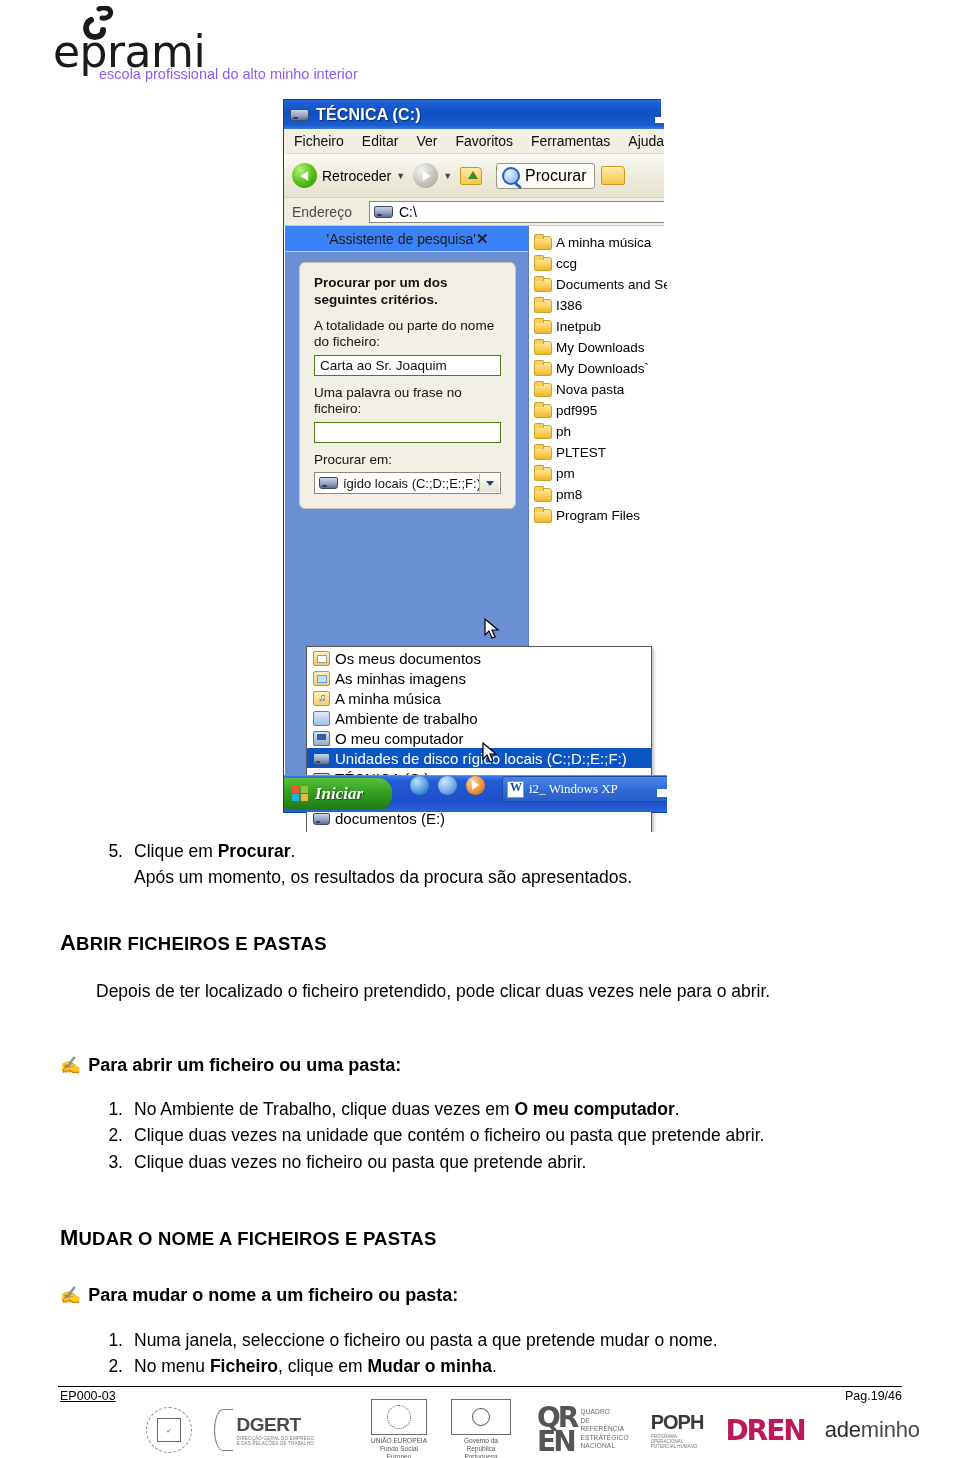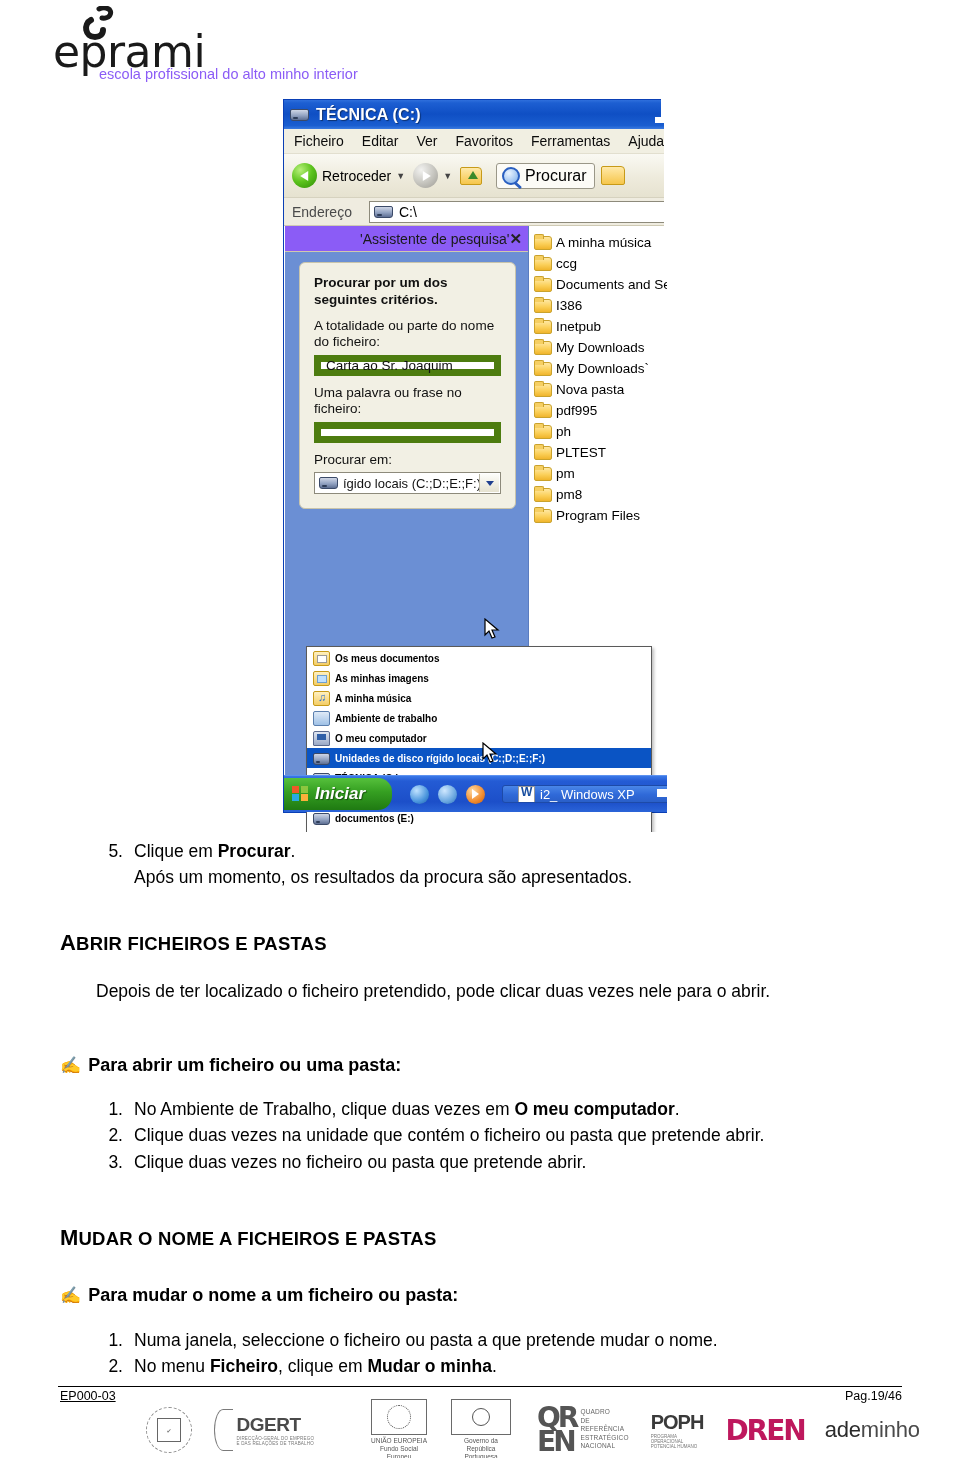--- a/index.html
+++ b/index.html
@@ -198,41 +198,41 @@
     background: #ffffff;
   }
   #search-pane {
     position: absolute; left: 1px; top: 0;
     width: 244px; bottom: 0;
     background: #6b8fd4;
     border-right: 1px solid #5a7cc0;
     box-sizing: border-box;
   }
   #search-pane-head {
-    height: 26px; background: #8b5cf6;
-    display: flex; align-items: center; justify-content: flex-end;
+    height: 26px; background: #3b82f6;
+    display: flex; align-items: center; justify-content: center;
     padding: 0 6px 0 8px; box-sizing: border-box;
     font-size: 14px; color: #1a1a1a;
     border-bottom: 1px solid #cfc9ae;
   }
   #search-pane-head .close-x { font-size: 15px; color: #222; font-weight: bold; }
   #search-card {
     position: absolute; left: 14px; top: 36px; right: 12px;
     background: #f2f0e4;
     border: 1px solid #c9c4ab;
     border-radius: 6px;
     padding: 12px 14px 14px 14px;
     box-sizing: border-box;
     font-size: 13.5px;
     color: #111;
   }
   #search-card .crit-title { font-weight: bold; line-height: 1.25; margin-bottom: 9px; }
   #search-card .field-label { line-height: 1.22; margin-bottom: 4px; }
   .txt-input {
-    height: 21px; background: #ffffff; border: 7px solid #4d7c0f;
+    height: 21px; background: #ffffff; border: 1px solid #4d7c0f;
     display: flex; align-items: center; padding-left: 5px; box-sizing: border-box;
     margin-bottom: 9px; font-size: 13.5px;
   }
   .combo {
     height: 22px; background: #ffffff; border: 1px solid #8d8a7b;
     display: flex; align-items: center; padding-left: 4px; box-sizing: border-box;
     font-size: 13px; position: relative; overflow: hidden;
   }
   .combo .combo-text { margin-left: 5px; white-space: nowrap; }
   .combo-arrow {
@@ -268,25 +268,24 @@
   #bg-text { position: absolute; left: 322px; top: 519px; font-size: 13px; color: #222; line-height: 21px; }
 
   
   #dropdown {
     position: absolute;
     left: 22px; top: 420px;
     width: 346px;
     background: #ffffff;
     border: 1px solid #5a5a5a;
     box-shadow: 2px 2px 3px rgba(0,0,0,.25);
-    font-size: 10px;
+    font-size: 15px;
     z-index: 40;
     padding: 1px 0 0 0;
     box-sizing: border-box;
-    font-weight: bold;
   }
   .dd-item { display: flex; align-items: center; height: 20px; padding-left: 6px; white-space: nowrap; }
   .dd-item.selected { background: #0a54c4; color: #ffffff; }
   .dd-ico { width: 17px; height: 15px; flex: 0 0 auto; margin-right: 5px; position: relative; }
   .ico-docs { background: linear-gradient(180deg,#fff0c0 0%,#f3cd66 100%); border:1px solid #c79a18; border-radius:2px; box-sizing:border-box;}
   .ico-docs:after{content:"";position:absolute;left:3px;top:3px;width:10px;height:8px;background:#ffffff;border:1px solid #9a9a9a;box-sizing:border-box;}
   .ico-pics { background: linear-gradient(180deg,#fff0c0 0%,#f3cd66 100%); border:1px solid #c79a18; border-radius:2px; box-sizing:border-box;}
   .ico-pics:after{content:"";position:absolute;left:3px;top:3px;width:10px;height:8px;background:#bfe0ff;border:1px solid #6f9fd0;box-sizing:border-box;}
   .ico-music{ background: linear-gradient(180deg,#fff0c0 0%,#f3cd66 100%); border:1px solid #c79a18; border-radius:2px; box-sizing:border-box;}
   .ico-music:after{content:"\266B";position:absolute;left:4px;top:-1px;font-size:11px;color:#2a6fd0;}
@@ -301,21 +300,21 @@
 
   
   .cursor { position: absolute; width: 0; height: 0; z-index: 60; }
   .cursor svg { position: absolute; left: 0; top: 0; }
 
   
   #taskbar {
     position: absolute; left: 0; bottom: 0; width: 396px; height: 36px;
     background: linear-gradient(180deg,#3b79e8 0%, #245bd4 14%, #1c4fc9 72%, #2b64d8 100%);
     z-index: 50; border-top: 1px solid #5d92f0;
-    display: flex; align-items: center;
+    display: flex; align-items: flex-start; font-family: Liberation Serif, serif;
   }
   #start-btn {
     height: 32px; min-width: 108px; margin: 2px 0 2px 0;
     background: linear-gradient(180deg,#56c13c 0%, #36a022 42%, #1f7a12 100%);
     border-radius: 0 14px 14px 0;
     display: flex; align-items: center; padding: 0 14px 0 8px; box-sizing: border-box;
   }
   #start-btn .start-label {
     color: #ffffff; font-weight: bold; font-style: italic; font-size: 17px;
     margin-left: 6px; text-shadow: 1px 1px 1px rgba(0,0,0,.45);
@@ -324,24 +323,24 @@
   .win-flag i { position: absolute; width: 7px; height: 7px; display: block; }
   .wf1{left:0;top:0;background:#f05a28;} .wf2{left:9px;top:0;background:#8cc63f;}
   .wf3{left:0;top:8px;background:#29abe2;} .wf4{left:9px;top:8px;background:#fbb03b;}
   #quicklaunch { display: flex; align-items: center; margin-left: 18px; }
   .ql-ico { width: 19px; height: 19px; border-radius: 50%; margin-right: 9px; flex: 0 0 auto; }
   .ql-ie { background: radial-gradient(circle at 35% 30%, #bfe2ff 0%, #4a95dd 60%, #1c5fa8 100%); }
   .ql-ie2 { background: radial-gradient(circle at 35% 30%, #cfe8ff 0%, #6aa7e0 60%, #2a6fb8 100%); }
   .ql-media { background: radial-gradient(circle at 35% 30%, #ffd9a0 0%, #f08a2c 60%, #c05a10 100%); position: relative; }
   .ql-media:after{content:"";position:absolute;left:6px;top:4px;border-left:7px solid #fff;border-top:5px solid transparent;border-bottom:5px solid transparent;}
   #task-btn {
-    height: 18px; margin-left: 8px; flex: 1; margin-right: 6px;
+    height: 26px; margin-left: 8px; flex: 1; margin-right: 6px;
     background: linear-gradient(180deg,#4a86e8 0%, #2f69d8 55%, #2a5fc8 100%);
     border: 1px solid #1d4aa8; border-radius: 3px;
-    display: flex; align-items: center; padding-left: 15px; box-sizing: border-box;
+    display: flex; align-items: center; padding-left: 4px; box-sizing: border-box;
     color: #ffffff; font-size: 13px; overflow: hidden;
   }
   .word-ico {
     width: 17px; height: 17px; background: #ffffff; border: 1px solid #9a9a9a;
     position: relative; flex: 0 0 auto; margin-right: 5px; box-sizing: border-box;
   }
   .word-ico:after { content: "W"; position: absolute; left: 2px; top: -2px; font-size: 12px; font-weight: bold; color: #1a4fa0; }
   #task-btn .task-text { white-space: nowrap; }
 
   

